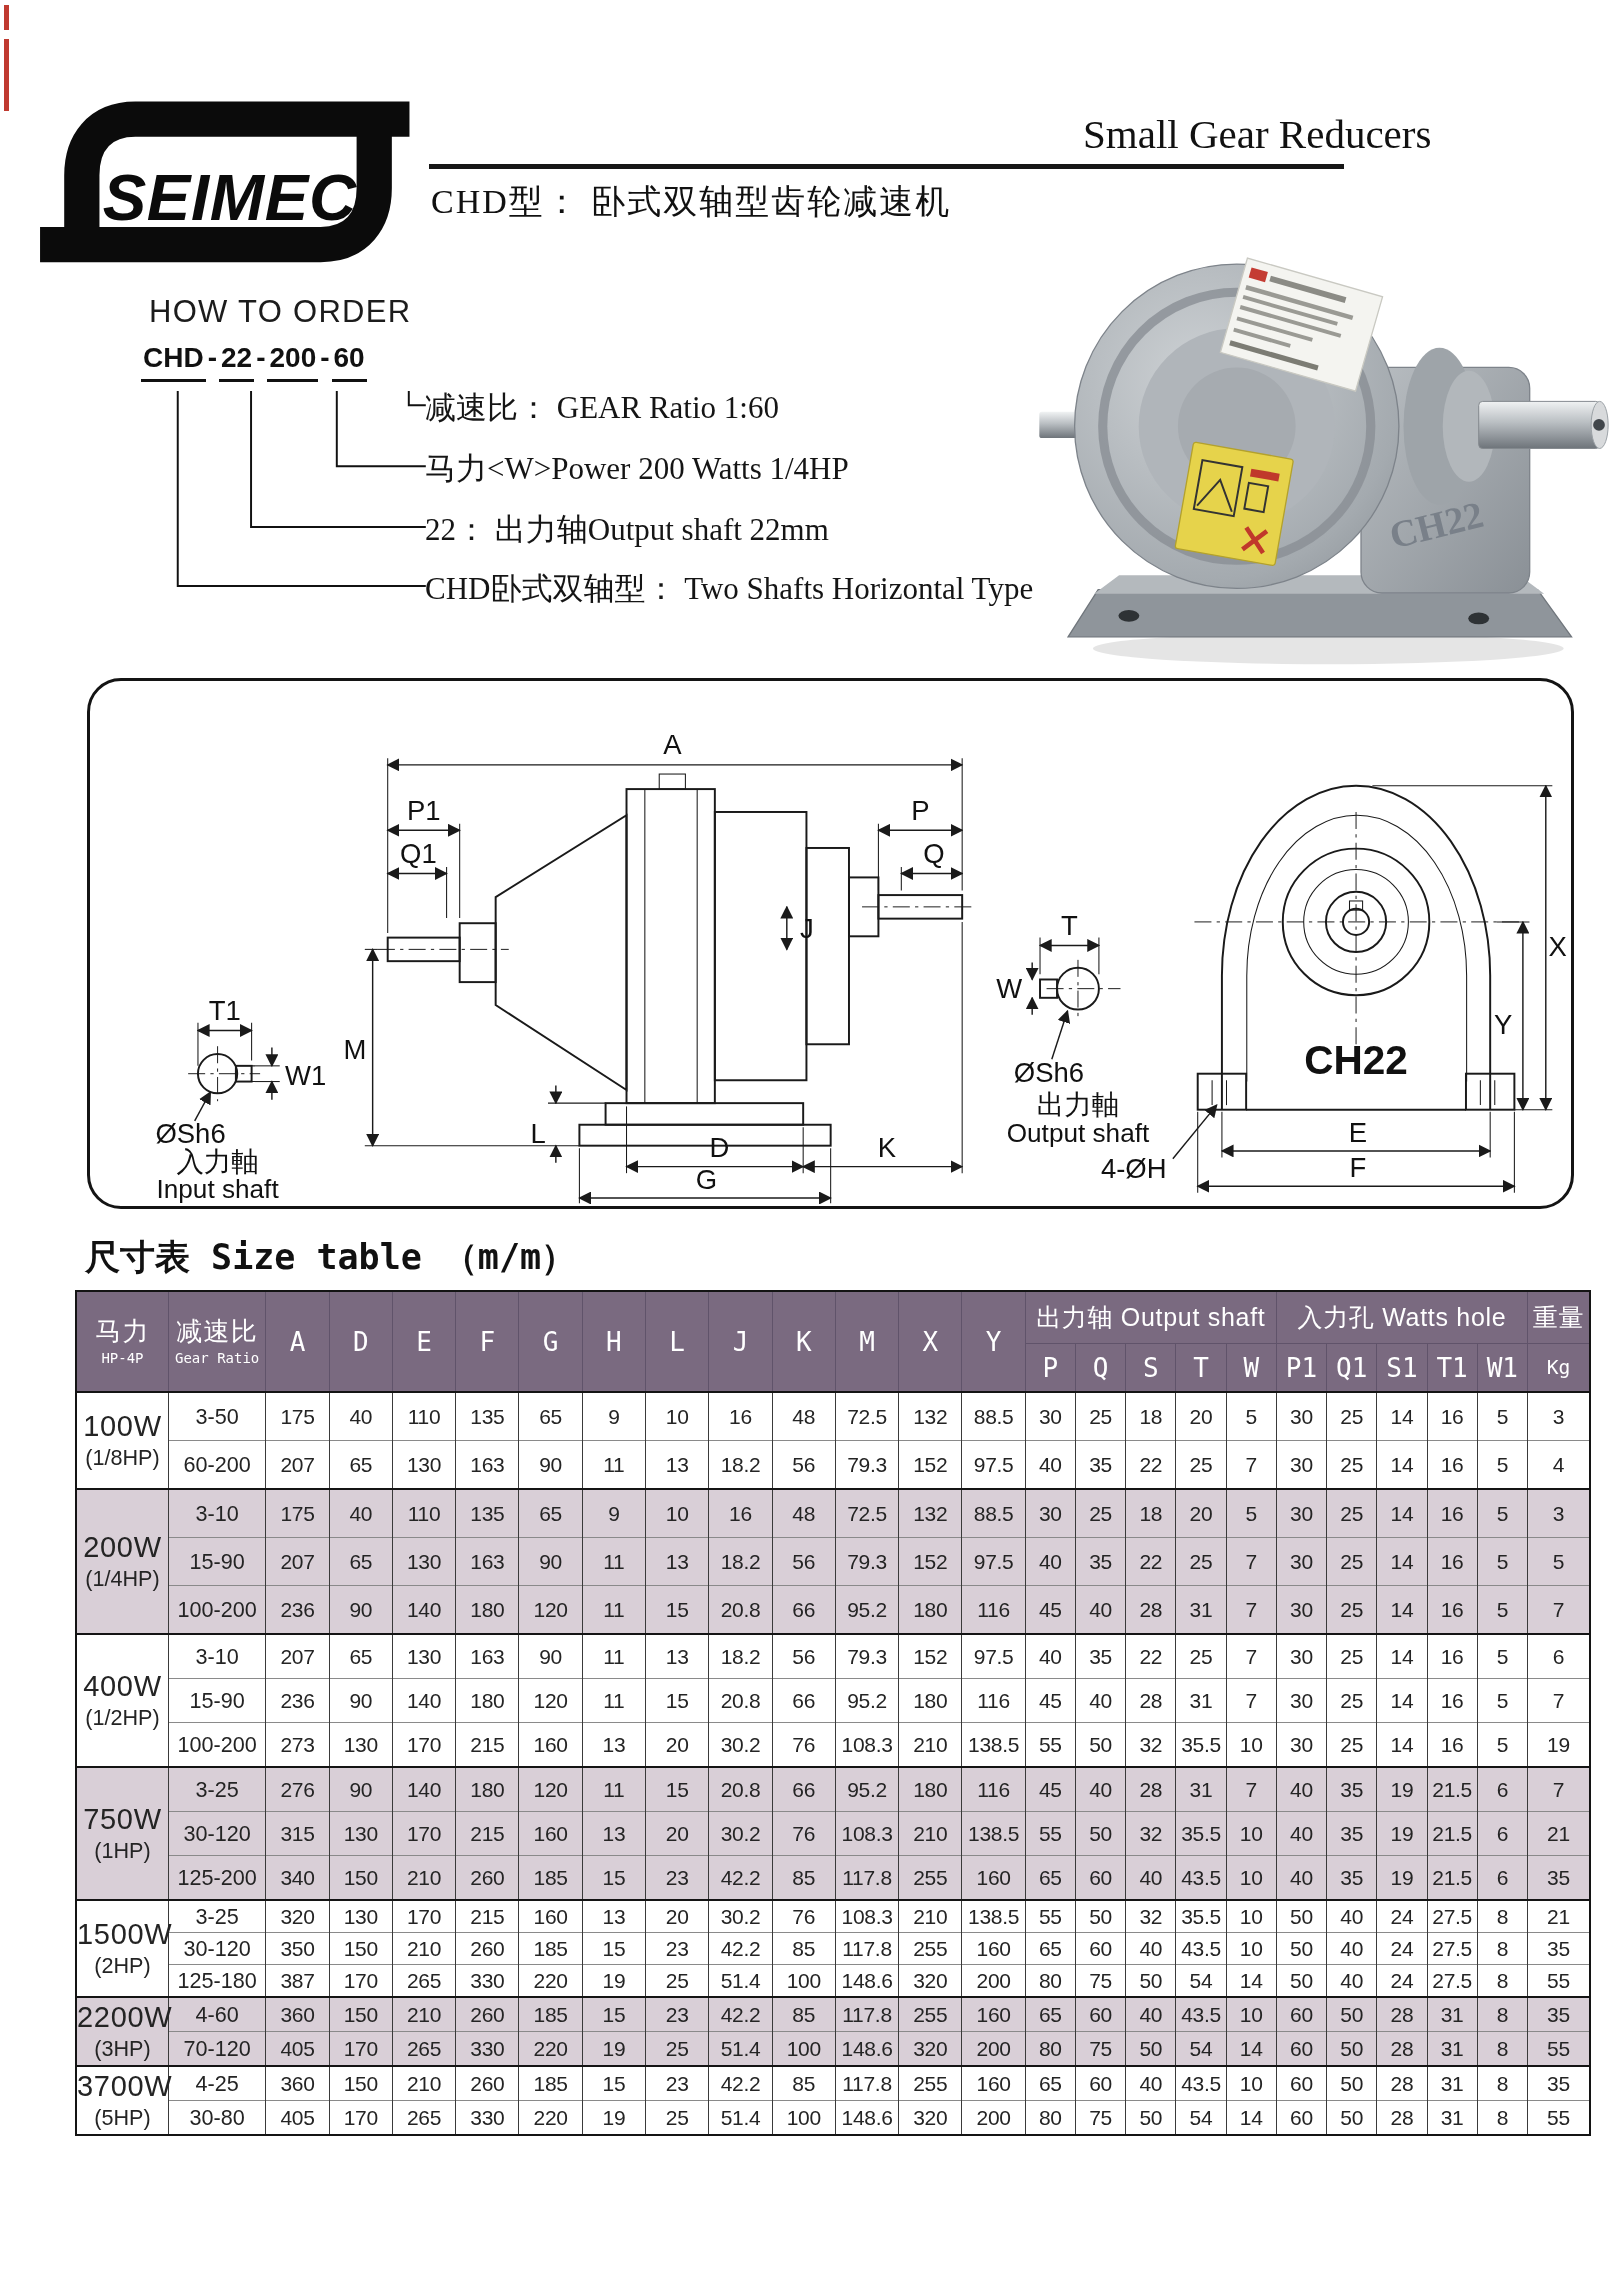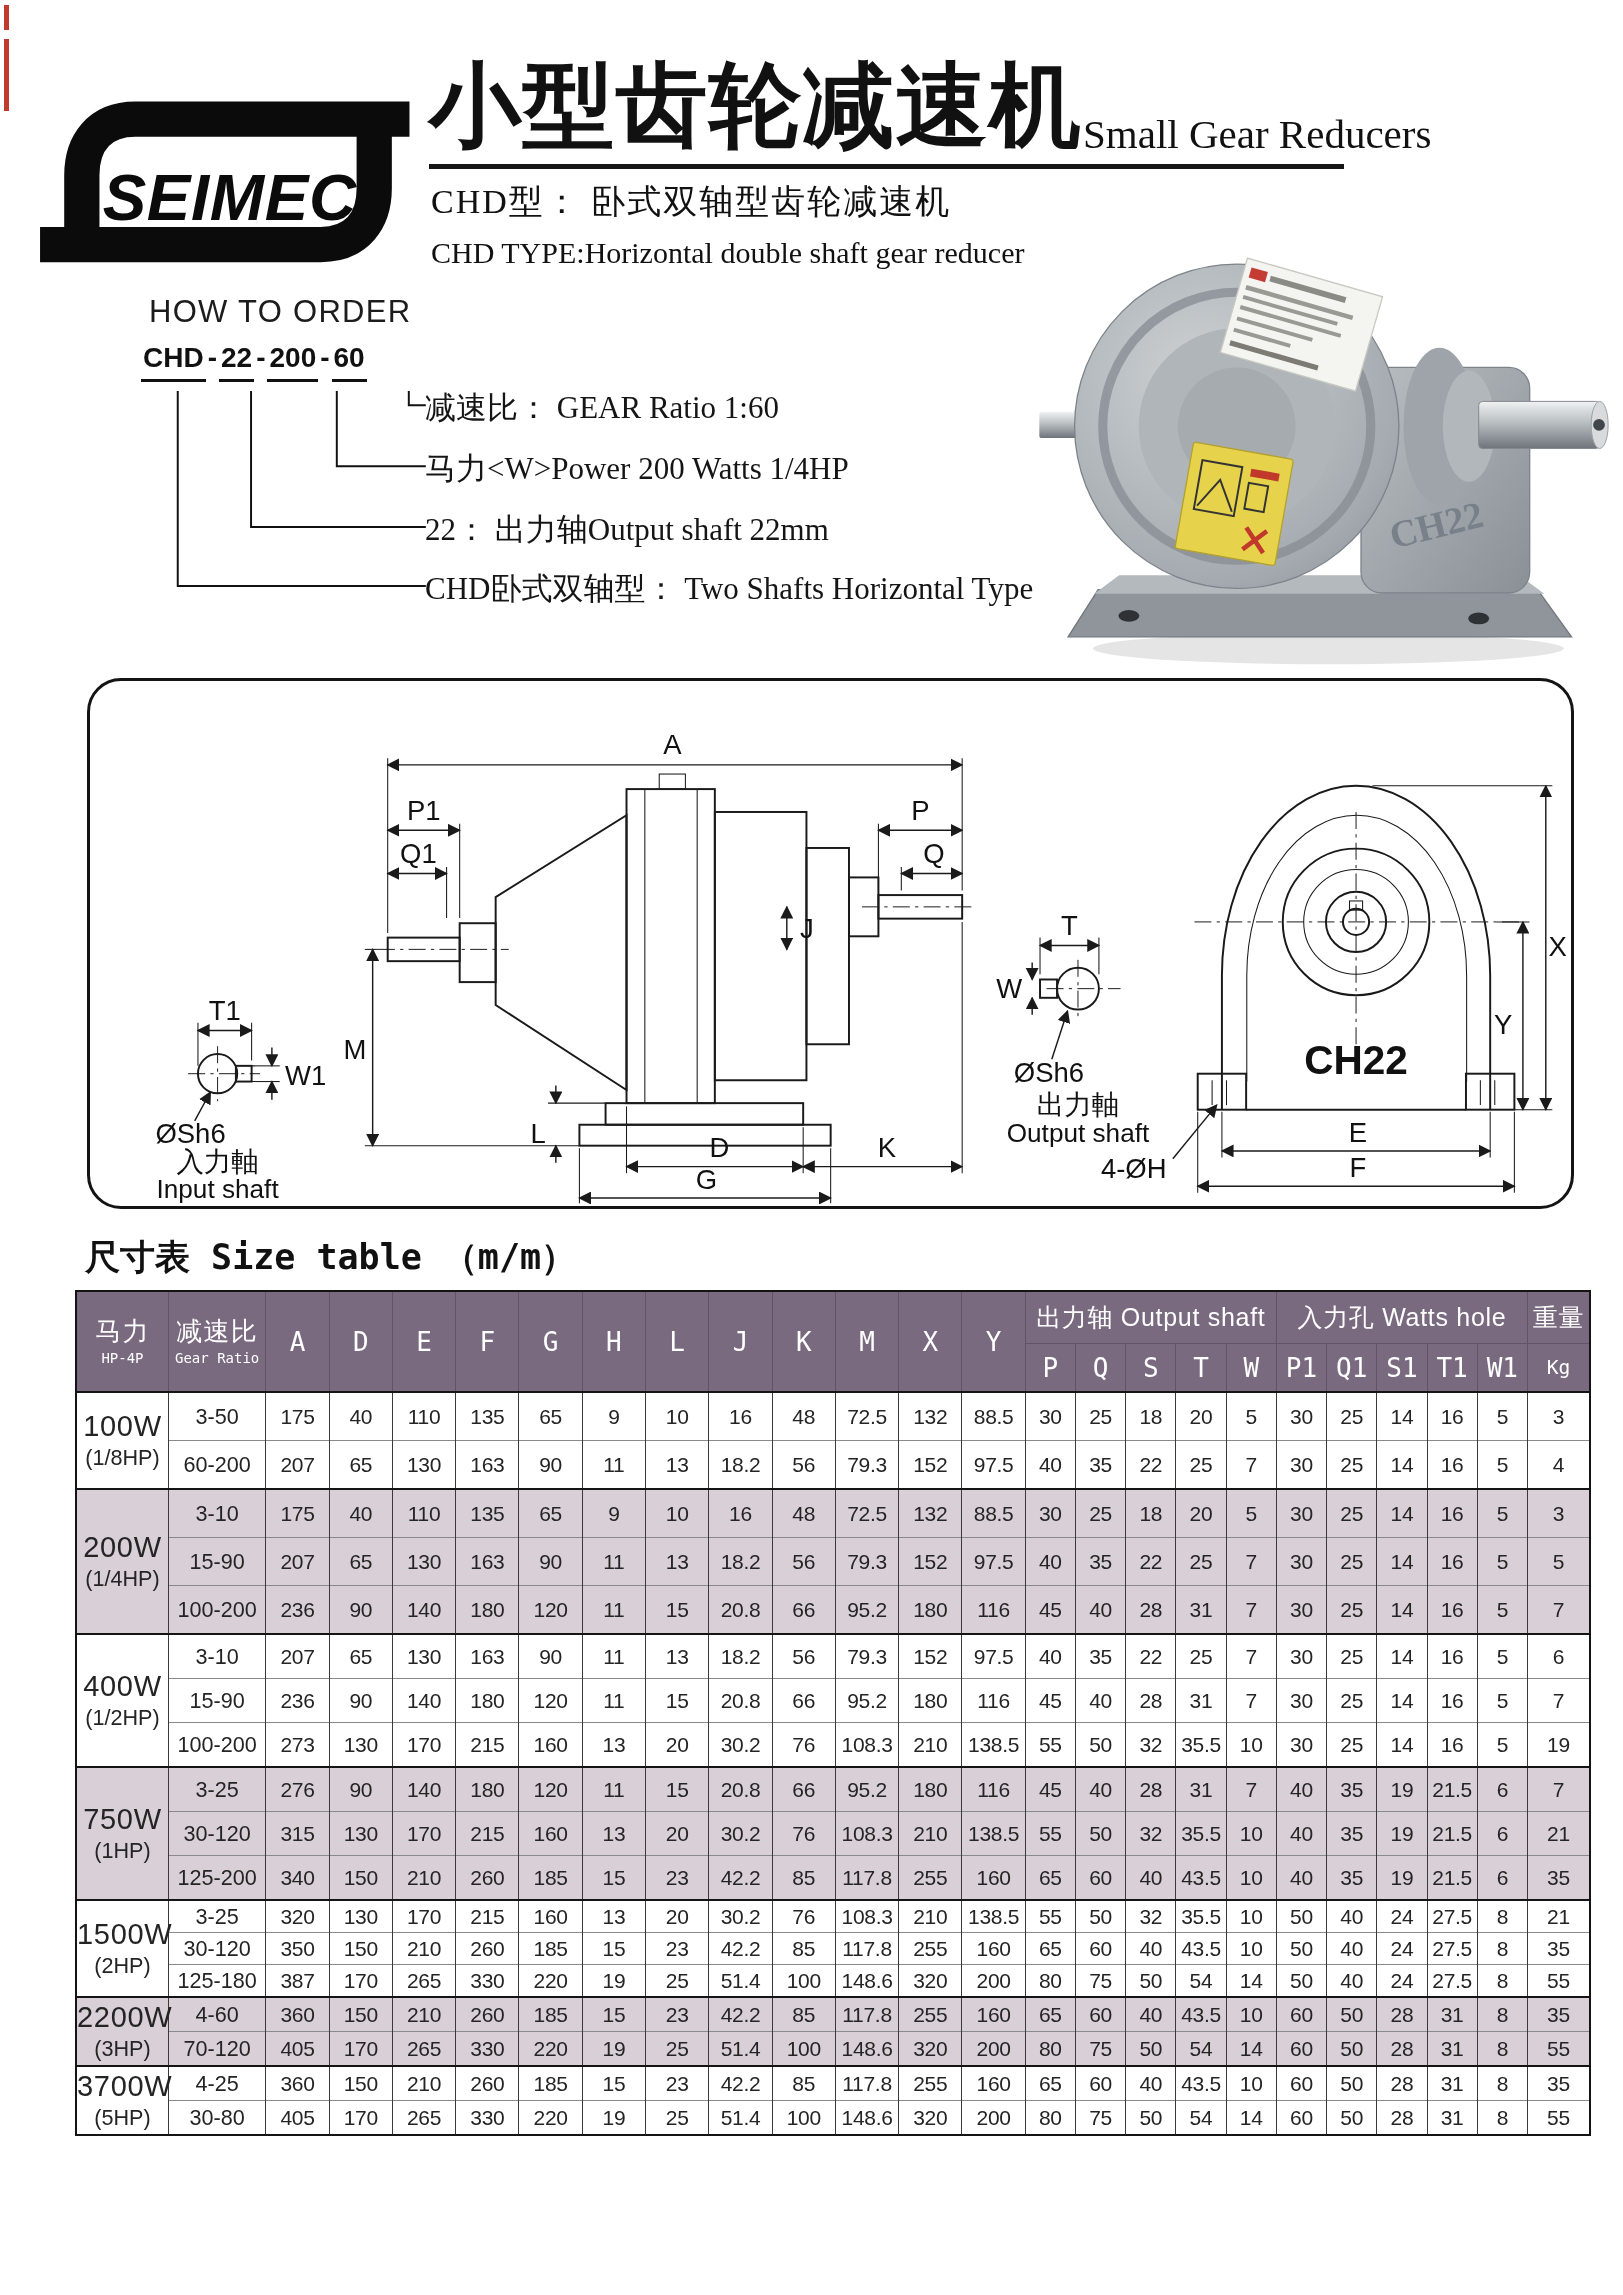--- a/index.html
+++ b/index.html
@@ -68,25 +68,23 @@
 
   <div class="print-mark" style="left:3.9px;top:5.2px;width:5.2px;height:25px;"></div>
   <div class="print-mark" style="left:3.9px;top:39px;width:5.2px;height:72px;"></div>
 
   <svg class="logo" width="393" height="171" viewBox="0 0 600 262">
     <path d="M 588,34 H 168 C 112,34 86,72 86,120 V 210" stroke="#0b0b0b" stroke-width="54" fill="none"></path>
     <path d="M 22,226 H 452 C 508,226 534,188 534,140 V 52" stroke="#0b0b0b" stroke-width="54" fill="none"></path>
     <text x="118" y="188" font-family="Liberation Sans, sans-serif" font-size="100" font-weight="700" font-style="italic" letter-spacing="1" fill="#0b0b0b">SEIMEC</text>
   </svg>
 
-  <div class="title-cjk">小型齿轮减速机</div>
   <div class="title-en">Small Gear Reducers</div>
   <div class="title-rule"></div>
   <div class="subtitle-cjk">CHD型： 卧式双轴型齿轮减速机</div>
-  <div class="subtitle-en">CHD TYPE:Horizontal double shaft gear reducer</div>
 
   <div class="how-heading">HOW TO ORDER</div>
   <div class="model-code">
     <span class="seg">CHD</span><span class="sep">-</span><span class="seg">22</span><span class="sep">-</span><span class="seg">200</span><span class="sep">-</span><span class="seg">60</span>
   </div>
   <svg class="leads" width="982" height="216" viewBox="0 0 1500 330">
     <path d="M409,6 V28 H435" stroke="#111" stroke-width="3" fill="none"></path>
     <path d="M299,6 V121 H435" stroke="#111" stroke-width="3" fill="none"></path>
     <path d="M168,6 V214 H435" stroke="#111" stroke-width="3" fill="none"></path>
     <path d="M56,6 V304 H435" stroke="#111" stroke-width="3" fill="none"></path>

